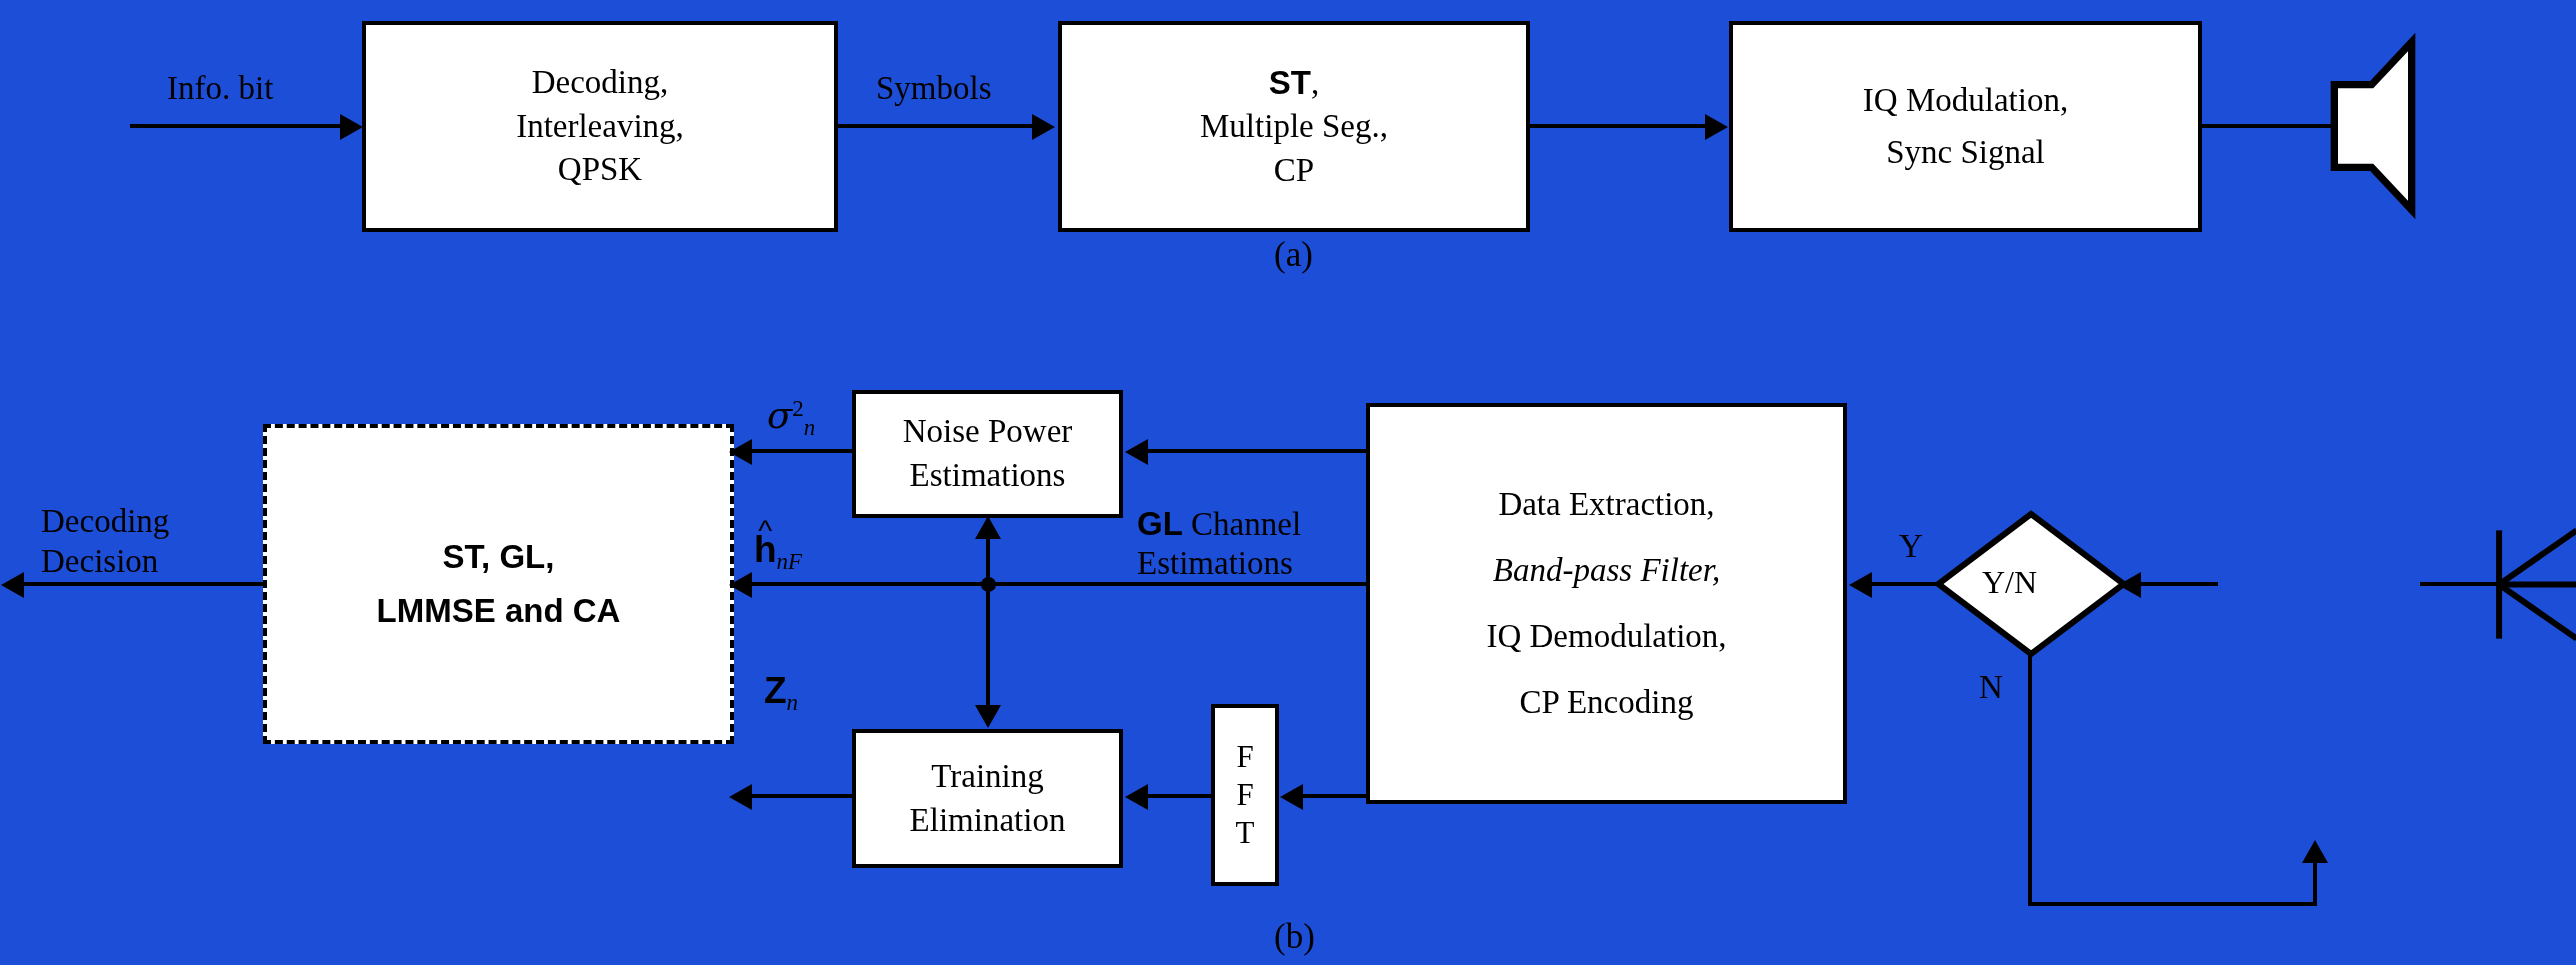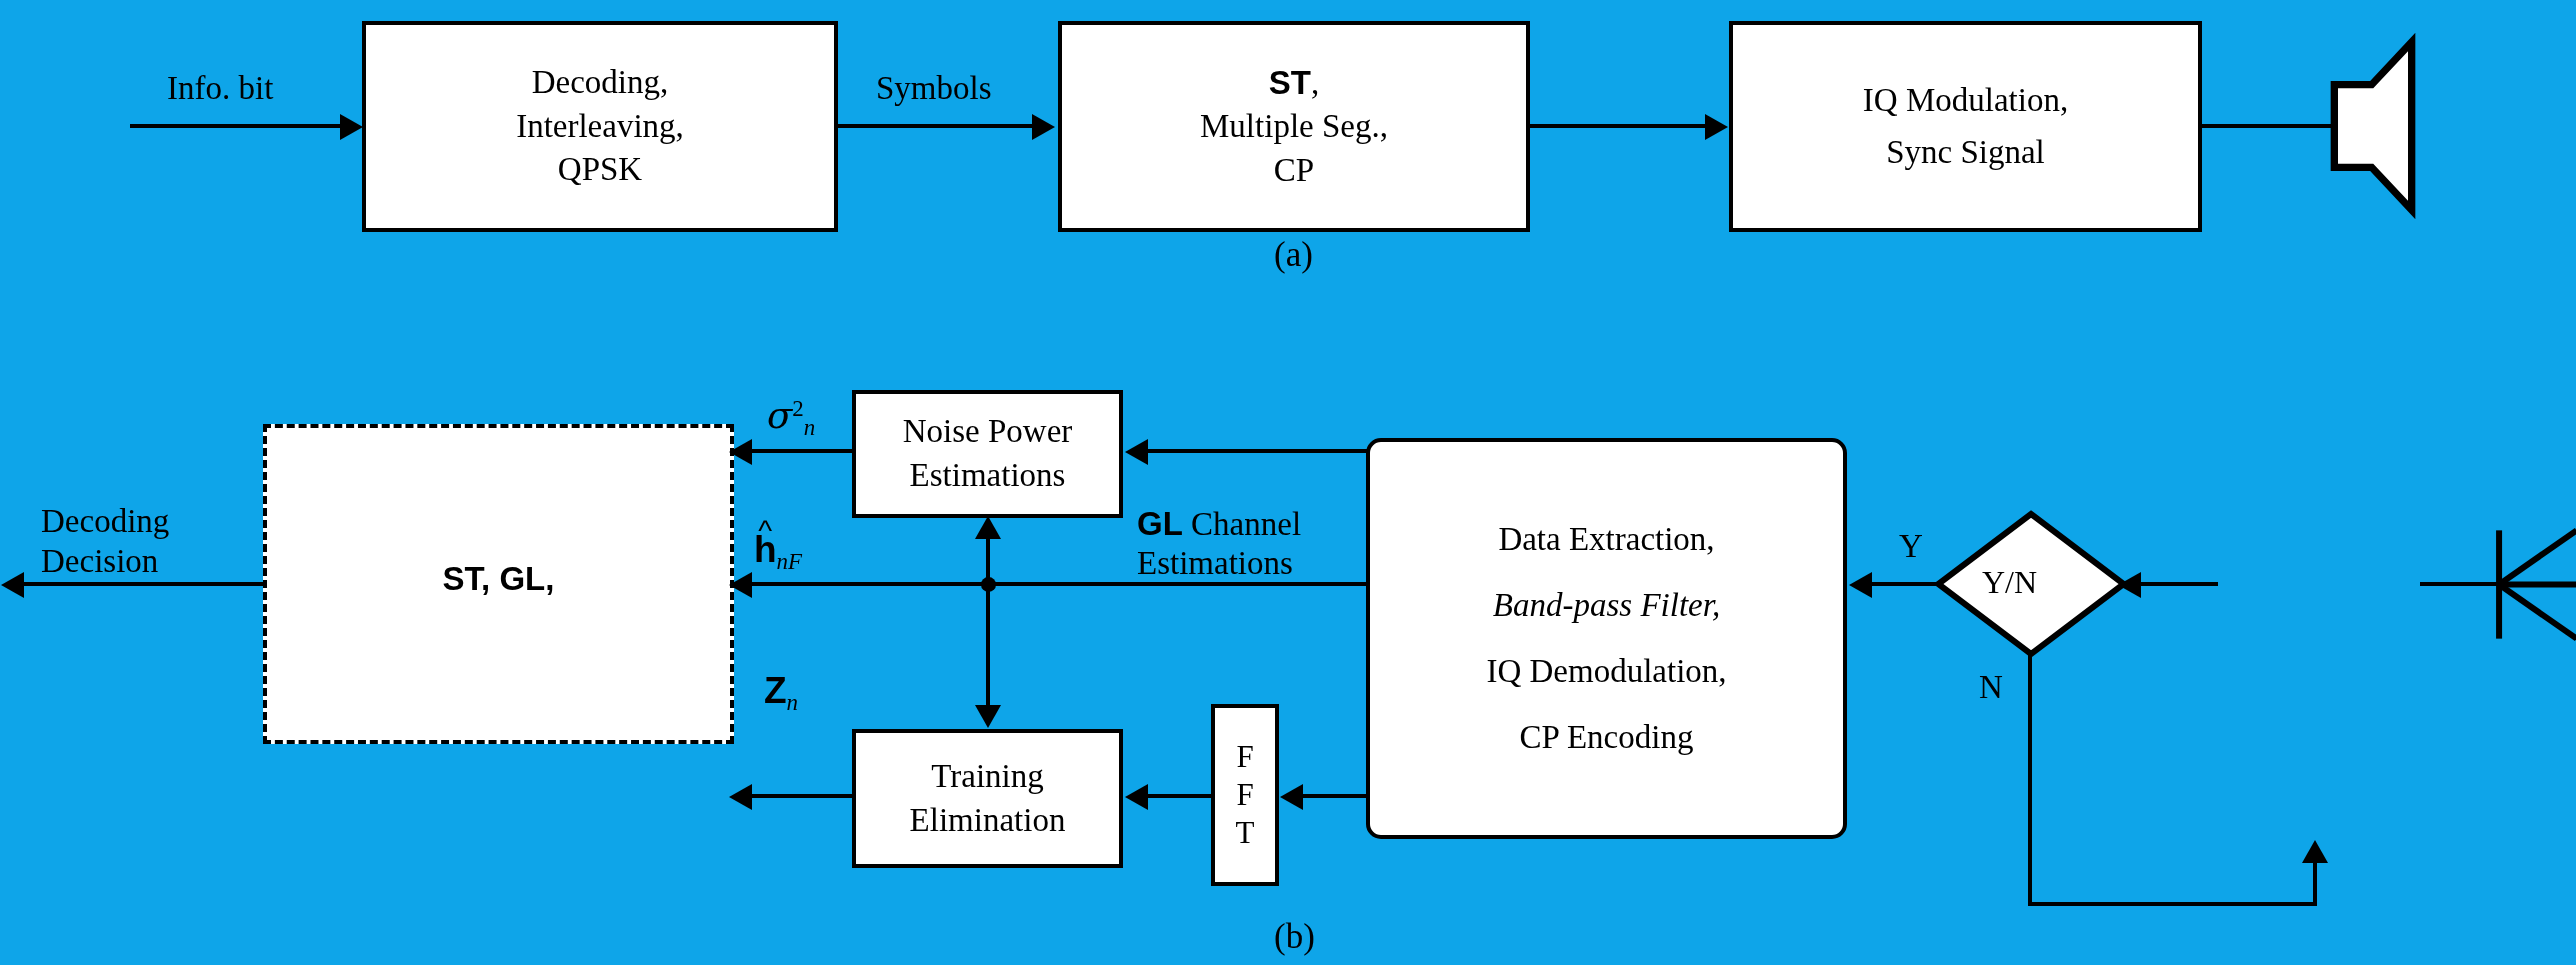--- a/index.html
+++ b/index.html
@@ -1,17 +1,17 @@
 <!DOCTYPE html>
 <html style="font-size:10.7px"><head>
 <meta charset="utf-8">
 <style>
   html,body{margin:0;padding:0;background:#ffffff;}
   body{font-family:"Liberation Serif", serif;color:#000;}
-  #stage{position:relative;width:2576px;height:965px;background:#0ea5e9;overflow:hidden;}
+  #stage{position:relative;width:2576px;height:965px;background:#1d4ed8;overflow:hidden;}
   .box{position:absolute;border:4px solid #000;background:#fff;box-sizing:border-box;
        display:flex;flex-direction:column;align-items:center;justify-content:center;}
   .dashbox{position:absolute;border:4.7px dashed #000;background:#fff;box-sizing:border-box;
        display:flex;flex-direction:column;align-items:center;justify-content:center;}
   .bld{font-weight:bold;font-family:"Liberation Sans", sans-serif;}
   .boxtxt{font-size:33px;line-height:1.32;text-align:center;white-space:nowrap;}
   .boxtxt.wide{line-height:1.55;}
   .vtxt{font-size:31px;line-height:1.22;text-align:center;}
   .lbl{position:absolute;font-size:33px;white-space:nowrap;text-align:center;}
   .hline{position:absolute;height:4px;background:#000;}
@@ -76,20 +76,21 @@
   <div class="caption" style="left:1274px;top:235px;">(a)</div>
 
   <div class="lbl" style="left:41px;top:503px;">Decoding</div>
   <div class="lbl" style="left:41px;top:543px;">Decision</div>
 
   <div class="hline" style="left:23.4px;top:582px;width:241px;"></div>
   <div class="arrowL" style="left:0.7px;top:572px;"></div>
 
   <div class="dashbox" style="left:263px;top:424px;width:471px;height:320px;">
     <div class="boxtxt bld" style="margin-bottom:10px;">ST, GL,</div>
+    <div class="boxtxt bld">LMMSE and CA</div>
   </div>
 
   <div class="lbl" style="left:747px;top:394px;font-size:37px;margin-left:20px;">
     <span class="greek">σ</span><span class="sup">2</span><span class="sub">n</span>
   </div>
 
   <div class="hline" style="left:749px;top:449px;width:106px;"></div>
   <div class="arrowL" style="left:729px;top:439px;"></div>
 
   <div class="box" style="left:852px;top:390px;width:271px;height:128px;">
@@ -135,21 +136,21 @@
 
   <div class="box" style="left:1211px;top:704px;width:68px;height:182px;">
     <div class="vtxt">F</div>
     <div class="vtxt">F</div>
     <div class="vtxt">T</div>
   </div>
 
   <div class="hline" style="left:1300px;top:794px;width:66px;"></div>
   <div class="arrowL" style="left:1280px;top:784px;"></div>
 
-  <div class="box" style="left:1366px;top:438px;width:481px;height:401px;border-radius:15px;">
+  <div class="box" style="left:1366px;top:403px;width:481px;height:401px;">
     <div class="boxtxt wide" style="margin-bottom:14.7px;">Data Extraction,</div>
     <div class="boxtxt wide" style="margin-bottom:14.7px;font-style:italic;">Band-pass Filter,</div>
     <div class="boxtxt wide" style="margin-bottom:14.7px;">IQ Demodulation,</div>
     <div class="boxtxt wide">CP Encoding</div>
   </div>
 
   <div class="lbl" style="left:1899px;top:528px;">Y</div>
 
   <div class="hline" style="left:1869px;top:582px;width:107px;"></div>
   <div class="arrowL" style="left:1849px;top:572px;"></div>

